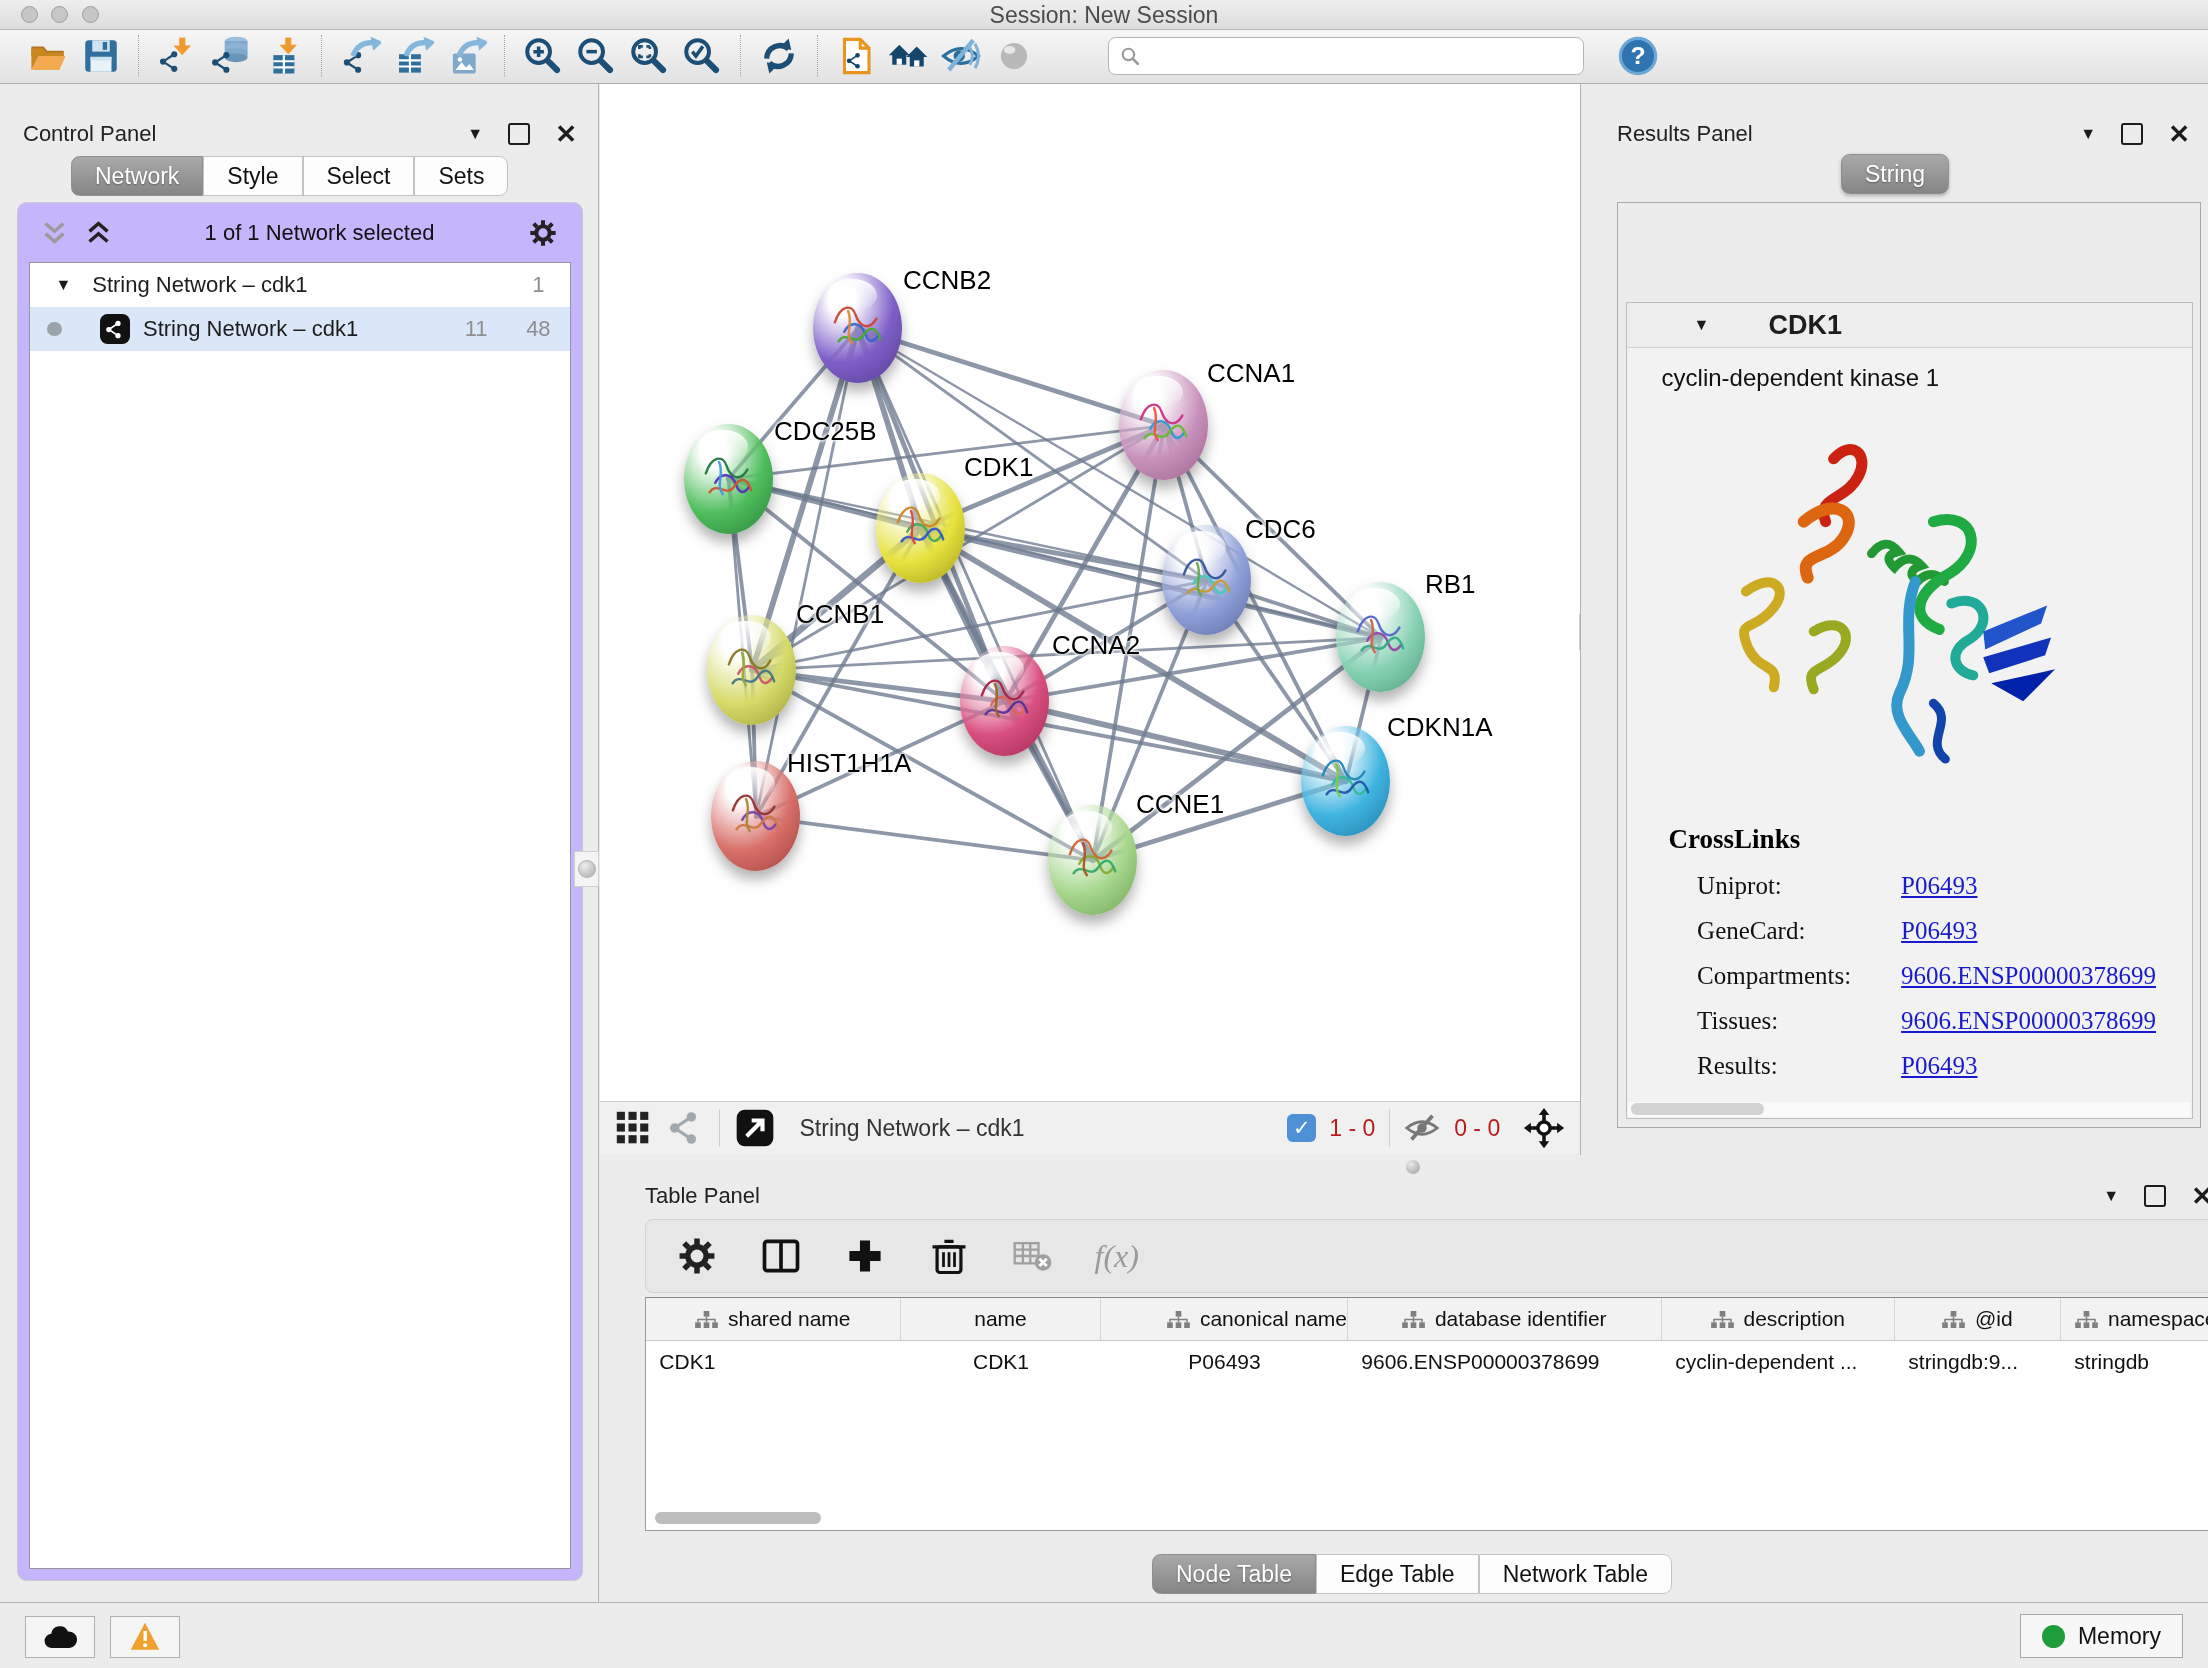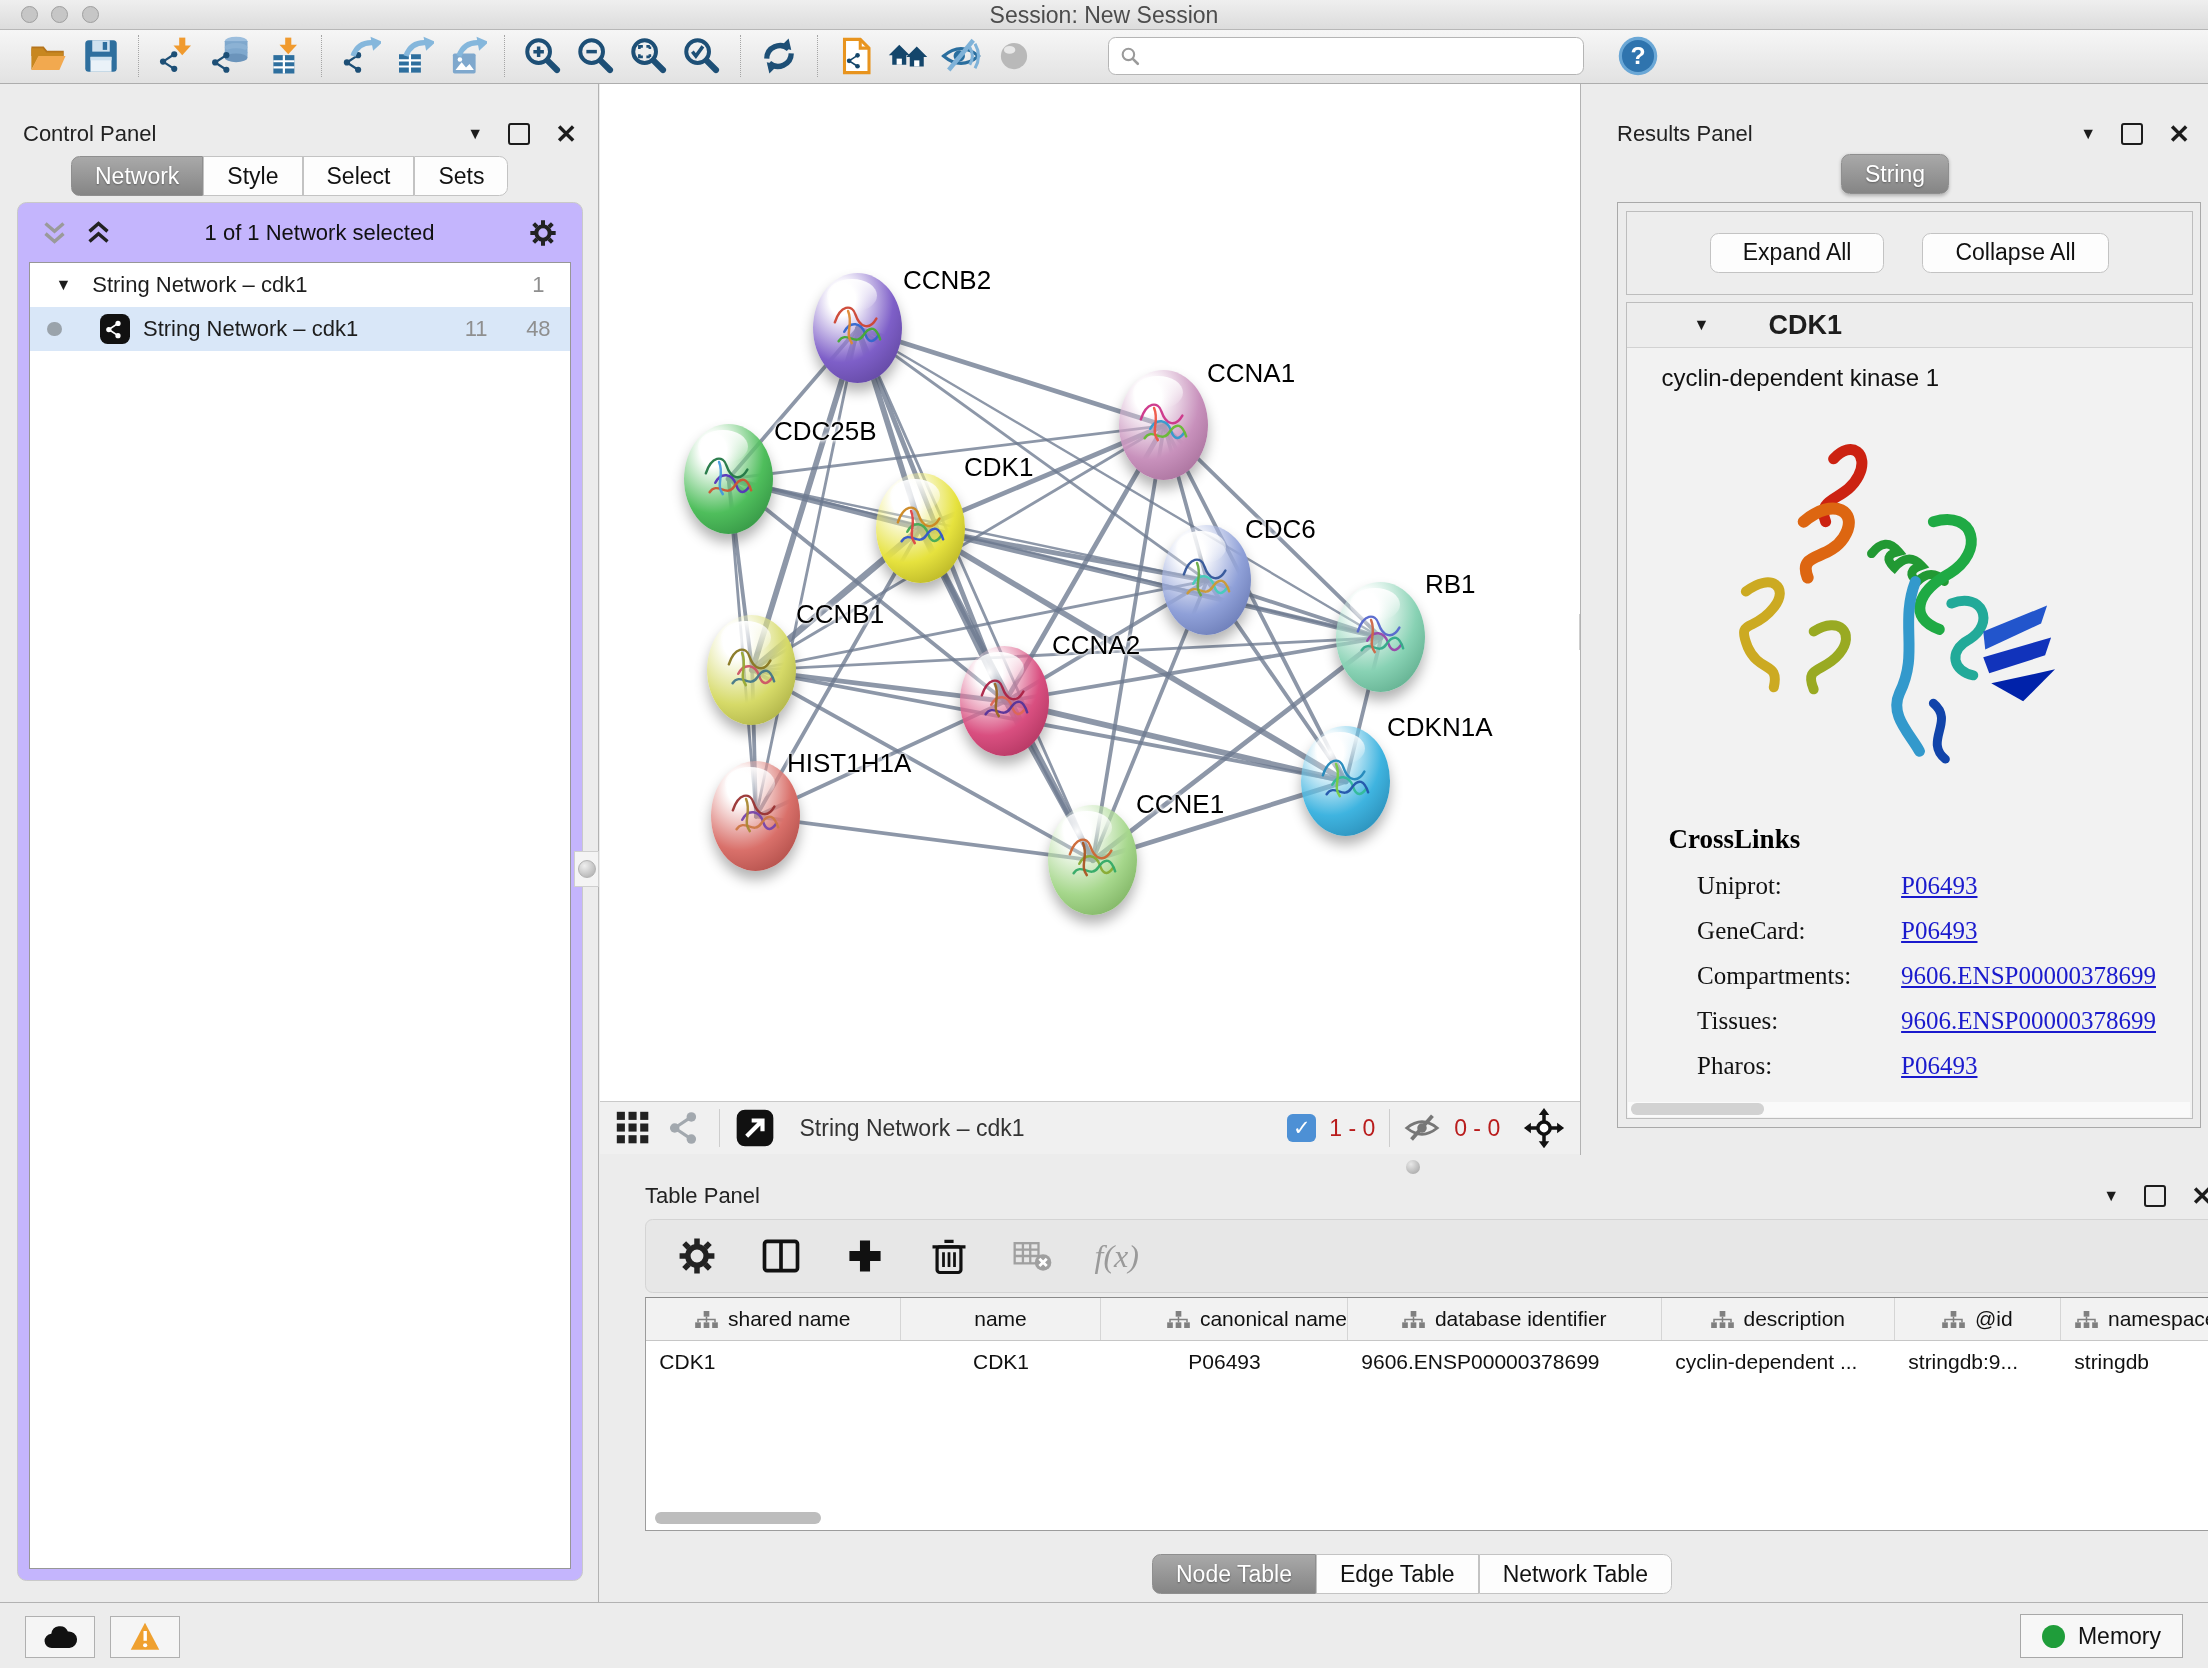--- a/index.html
+++ b/index.html
@@ -596,24 +596,20 @@
     <span class="head-icons">
       <span class="tri">▼</span>
       <span class="float-box"></span>
       <span class="close-x">✕</span>
     </span>
   </div>
   <div id="rp-tab">
       <div class="tab active">String</div>
     </div>
   <div id="rp-box">
-    <div id="rp-buttons">
-      <button class="rp-btn">Expand All</button>
-      <button class="rp-btn">Collapse All</button>
-    </div>
     <div id="rp-entry">
       <div id="rp-entry-head">
         <span class="tri">▼</span>
         <span id="gene-name">CDK1</span>
       </div>
       <div id="gene-desc">cyclin-dependent kinase 1</div>
       <svg id="protein-img" viewBox="0 0 400 400">
         <g fill="none" stroke-linecap="round">
           <path d="M150 55 C168 35 186 50 175 72 C162 98 132 92 142 118" stroke="#cc2211" stroke-width="11"></path>
           <path d="M120 118 C150 92 177 108 160 134 C144 158 114 148 124 174" stroke="#dd6611" stroke-width="12"></path>
@@ -642,21 +638,21 @@
             </div>
             <div class="xrow">
               <span class="xlabel">Compartments:</span>
               <a href="#" style="color: rgb(26, 26, 205);">9606.ENSP00000378699</a>
             </div>
             <div class="xrow">
               <span class="xlabel">Tissues:</span>
               <a href="#" style="color: rgb(26, 26, 205);">9606.ENSP00000378699</a>
             </div>
             <div class="xrow">
-              <span class="xlabel">Pharos:</span>
+              <span class="xlabel">Results:</span>
               <a href="#" style="color: rgb(26, 26, 205);">P06493</a>
             </div>
           </div>
       </div>
       <div id="rp-hscroll">
           <i></i>
         </div>
     </div>
   </div>
 </div>

